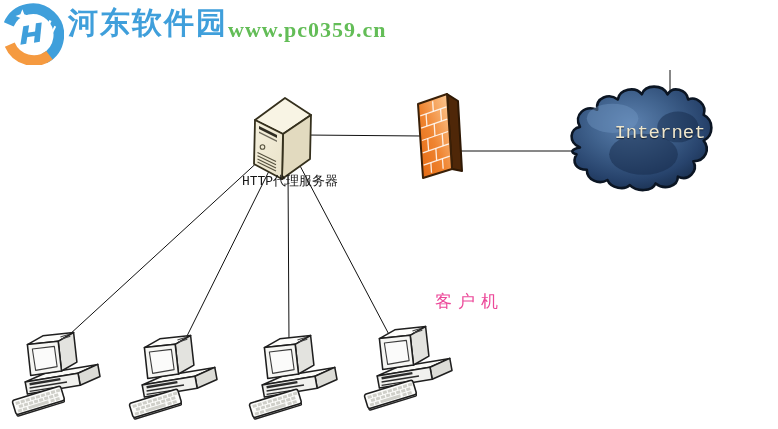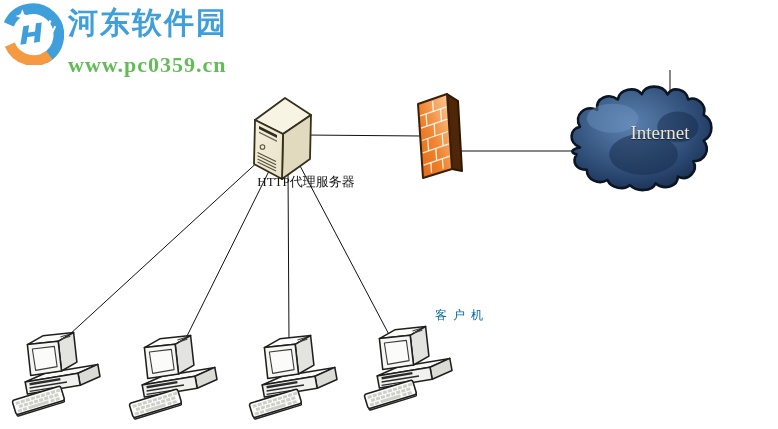--- a/index.html
+++ b/index.html
@@ -3,34 +3,34 @@
 <meta charset="utf-8">
 <style>
   html,body{margin:0;padding:0;background:#fff;}
   .canvas{
     position:relative;width:778px;height:429px;background:#ffffff;
     overflow:hidden;font-family:"Liberation Sans", sans-serif;
   }
   .diagram{position:absolute;left:0;top:0;}
   .logo{position:absolute;left:2px;top:3px;display:flex;align-items:flex-start;gap:4px;}
   .logo-icon{width:62px;height:62px;}
-  .logo-text{display:flex;flex-direction:column;line-height:1;}
+  .logo-text{display:flex;line-height:1;}
   .site-name{
     font-size:30px;font-weight:bold;color:#3f9fdb;letter-spacing:2px;
     font-family:"Liberation Sans", sans-serif;margin-top:5px;
   }
   .site-url{
     font-size:22px;font-weight:bold;color:#63bd57;letter-spacing:1px;
     font-family:"Liberation Serif", serif;margin-top:16px;
   }
-  .label{position:absolute;color:#161616;font-family:Liberation Serif, serif;}
-  .server-label{left:245px;top:175px;width:122px;text-align:center;line-height:14px;}
+  .label{position:absolute;color:#161616;font-family:Liberation Mono, monospace;}
+  .server-label{left:229px;top:175px;width:122px;text-align:center;line-height:14px;}
   .server-label .name{font-size:13px;}
   .server-label .ip{font-size:12.5px;}
-  .clients-label{left:435px;top:290px;font-size:12px;letter-spacing:6px;color:#0369a1;margin-top:17px;}
+  .clients-label{left:435px;top:290px;font-size:17px;letter-spacing:6px;color:#ec4899;}
   .internet-label{
     left:604px;top:122px;width:112px;text-align:center;font-size:19px;
     color:#efe7cd;text-shadow:0 1px 1px rgba(10,20,35,.8);
   }
 </style>
 </head>
 <body>
 
 <div class="canvas">
 

